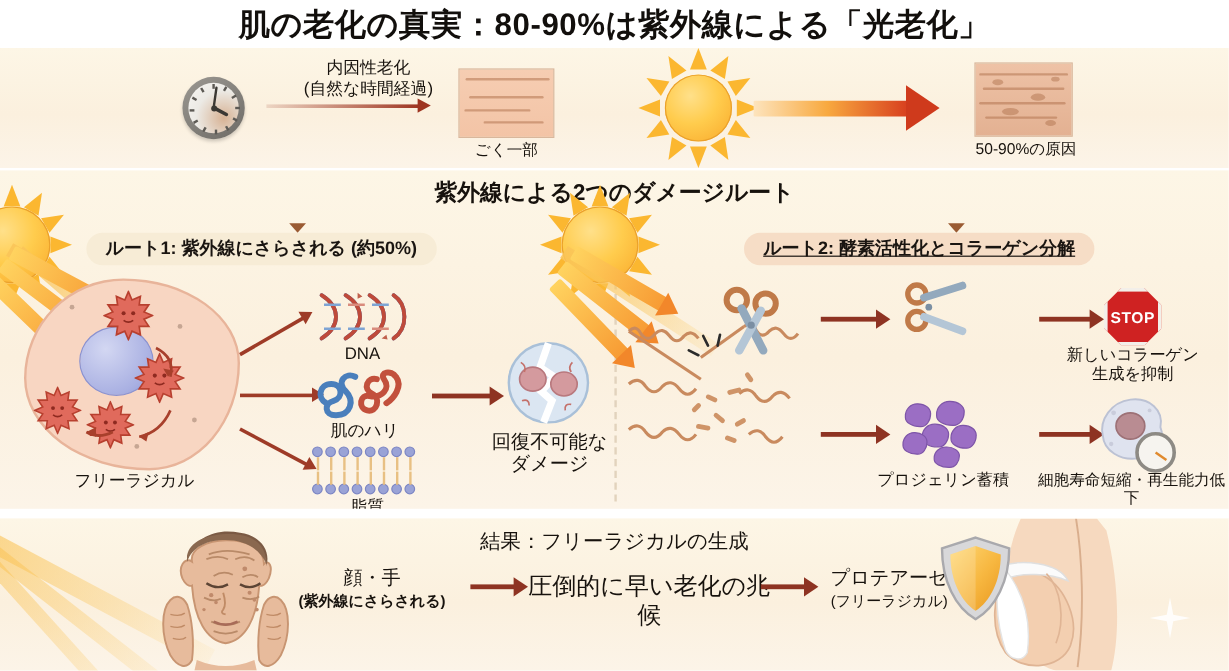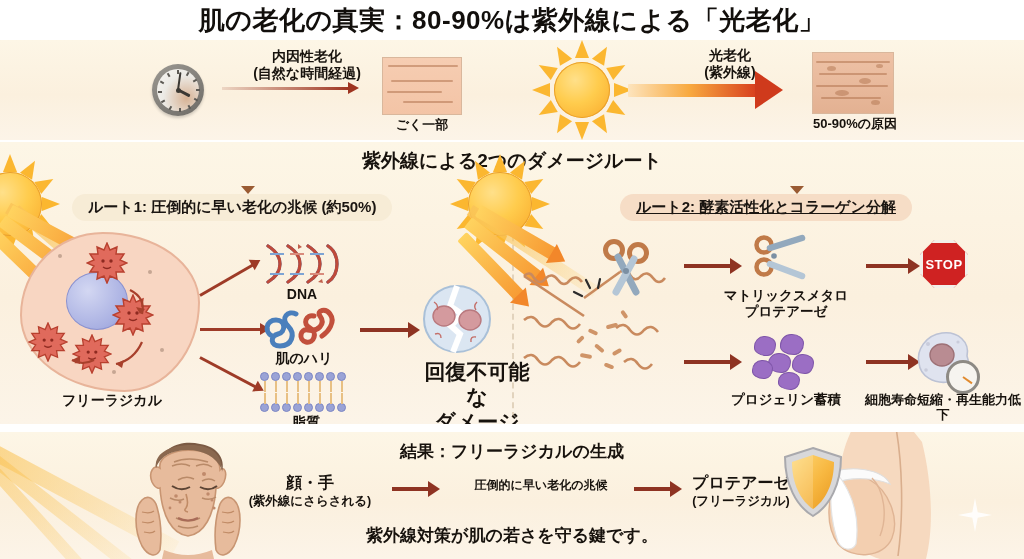--- a/index.html
+++ b/index.html
@@ -27,21 +27,21 @@
   }
   #panel-top    { top: 40px;  height: 100px; }
   #panel-mid    { top: 142px; height: 282px; }
   #panel-bottom { top: 432px; height: 127px; }
   .panel-gap {
     position: absolute; left: 0; width: 1024px; height: 3px; background: #fff;
   }
 
   
   .lbl { position: absolute; text-align: center; color: #17120d;
-         font-weight: bold; line-height: 1.18; white-space: pre-line; }
+         font-weight: normal; line-height: 1.18; white-space: pre-line; }
 
   
   .sun { position: absolute; }
   .sun .core {
     position: absolute; left: 50%; top: 50%; transform: translate(-50%,-50%);
     border-radius: 50%;
     background: radial-gradient(circle at 38% 32%, #ffe08a 0%, #ffcc4d 45%, #f9a82a 100%);
     box-shadow: 0 0 0 1px #eaa02b inset;
   }
   .ray {
@@ -268,22 +268,20 @@
         </div>
       <div class="ray" style="transform:rotate(300deg)">
           <i></i>
         </div>
       <div class="ray" style="transform:rotate(330deg)">
           <i></i>
         </div>
       <div class="core" style="width:56px; height:56px;"></div>
     </div>
 
-    <div class="lbl" style="left:650px; top:7px; width:160px; font-size:14px;">光老化
-(紫外線)</div>
 
     <div class="arrow-fat" style="left:628px; top:44px; width:128px;"></div>
 
     <div class="skin old" style="left:812px; top:12px; width:82px; height:62px;">
       <div class="wr" style="left:3px; top:8px; width:74px;"></div>
       <div class="wr" style="left:6px; top:20px; width:68px;"></div>
       <div class="wr" style="left:3px; top:32px; width:72px;"></div>
       <div class="wr" style="left:8px; top:44px; width:60px;"></div>
       <div class="sp" style="left:14px; top:13px; width:9px; height:5px;"></div>
       <div class="sp" style="left:46px; top:25px; width:12px; height:6px;"></div>
@@ -381,21 +379,21 @@
     <div class="beam" style="left:10px; top:62px; width:92px; height:13px; transform:rotate(28deg);"></div>
     <div class="beam" style="left:2px; top:72px; width:96px; height:13px; transform:rotate(37deg);"></div>
     <div class="beam" style="left:-6px; top:86px; width:92px; height:13px; transform:rotate(44deg);"></div>
 
     <div class="softray" style="left:470px; top:62px; width:150px; height:12px; transform:rotate(33deg);"></div>
     <div class="beam" style="left:478px; top:62px; width:88px; height:13px; transform:rotate(30deg);"></div>
     <div class="beam" style="left:468px; top:74px; width:90px; height:13px; transform:rotate(38deg);"></div>
     <div class="beam" style="left:462px; top:88px; width:84px; height:13px; transform:rotate(46deg);"></div>
 
     <div class="pill-notch" style="left:241px; top:44px;"></div>
-    <div class="pill r1" style="left:72px; top:52px;">ルート1: 圧倒的に早い老化の兆候 (約50%)</div>
+    <div class="pill r1" style="left:72px; top:52px;">ルート1: 紫外線にさらされる (約50%)</div>
 
     <div class="pill-notch" style="left:790px; top:44px;"></div>
     <div class="pill r2" style="left:620px; top:52px;">ルート2: 酵素活性化とコラーゲン分解</div>
 
     <div class="cell-blob" style="left:20px; top:90px; width:180px; height:160px;"></div>
     <div class="nucleus" style="left:66px; top:130px; width:62px; height:58px;"></div>
 
     <div class="dotlet" style="left:58px; top:112px;"></div>
     <div class="dotlet" style="left:148px; top:128px;"></div>
     <div class="dotlet" style="left:44px; top:196px;"></div>
@@ -513,21 +511,21 @@
 
     <div class="brokencell" style="left:420px; top:140px;">
       <svg width="74" height="74" viewBox="0 0 74 74">
         <circle cx="37" cy="37" r="33" fill="#dbe6f2" stroke="#a9c0d8" stroke-width="2"></circle>
         <path d="M37 4 L30 24 L42 32 L31 44 L40 52 L33 70" stroke="#ffffff" stroke-width="6" fill="none"></path>
         <ellipse cx="24" cy="34" rx="11" ry="10" fill="#d49a9e" stroke="#b9797e" stroke-width="1.4"></ellipse>
         <ellipse cx="50" cy="38" rx="11" ry="10" fill="#d49a9e" stroke="#b9797e" stroke-width="1.4"></ellipse>
         <path d="M14 20 q5 3 3 8 M57 20 q-4 4 -1 8 M15 52 q6 -2 6 4 M56 55 q-6 -1 -5 5" stroke="#c4706a" stroke-width="1.4" fill="none"></path>
       </svg>
     </div>
-    <div class="lbl" style="left:417px; top:218px; width:120px; font-size:21px;">回復不可能な
+    <div class="lbl" style="left:398px; top:218px; width:120px; font-size:16px;">回復不可能な
 ダメージ</div>
 
     <div class="collagen" style="left:520px; top:112px;">
       <svg width="160" height="140" viewBox="0 0 160 140">
         <g stroke="#c98a5e" stroke-width="2.6" fill="none">
           <path d="M4 22 l60 40"></path>
             <path d="M4 22 q6 -6 10 2 q6 8 12 0 q6 -6 12 2 q6 8 12 0 q6 -6 12 2"></path>
           <path d="M100 18 l-36 26"></path>
             <path d="M100 18 q7 -5 10 3 q5 8 11 1 q6 -6 12 2 q6 8 12 0"></path>
           <path d="M4 66 q8 -7 14 2 q7 9 14 0 q7 -7 14 2 q7 9 14 0"></path>
@@ -569,28 +567,28 @@
 
     <div class="scissors" style="left:752px; top:92px;">
       <svg width="54" height="52" viewBox="0 0 54 52">
         <circle cx="12" cy="11" r="7.5" fill="none" stroke="#c07a48" stroke-width="4.5"></circle>
         <circle cx="12" cy="33" r="7.5" fill="none" stroke="#c07a48" stroke-width="4.5"></circle>
         <path d="M18 14 L50 4" stroke="#93a9bd" stroke-width="6.5" stroke-linecap="round"></path>
         <path d="M18 30 L50 42" stroke="#b4c6d6" stroke-width="6.5" stroke-linecap="round"></path>
         <circle cx="22" cy="22" r="2.8" fill="#7b8fa3"></circle>
       </svg>
     </div>
-    <div class="lbl" style="left:706px; top:146px; width:160px; font-size:13.5px;">マトリックスメタロ
-プロテアーゼ</div>
 
     <div class="arrow-red" style="left:866px; top:122px; width:44px;"></div>
 
     <div class="stopsign" style="left:920px; top:98px; width:48px; height:48px;">
       <div class="oct">STOP</div>
     </div>
+    <div class="lbl" style="left:868px; top:146px; width:152px; font-size:13.5px;">新しいコラーゲン
+生成を抑制</div>
 
     <div class="progerin" style="left:750px; top:192px; width:70px; height:56px;">
       <div class="blob-purple" style="left:4px;  top:2px;  width:22px; height:20px;"></div>
       <div class="blob-purple" style="left:30px; top:0px;  width:24px; height:21px;"></div>
       <div class="blob-purple" style="left:18px; top:19px; width:23px; height:20px;"></div>
       <div class="blob-purple" style="left:42px; top:20px; width:22px; height:20px;"></div>
       <div class="blob-purple" style="left:2px;  top:26px; width:21px; height:19px;"></div>
       <div class="blob-purple" style="left:28px; top:38px; width:22px; height:18px;"></div>
     </div>
     <div class="lbl" style="left:706px; top:250px; width:160px; font-size:13.5px;">プロジェリン蓄積</div>
@@ -664,21 +662,21 @@
         </g>
         <path d="M56 112 q24 10 48 0 l2 9 -52 0 Z" fill="#e7bb9c"></path>
       </svg>
     </div>
 
     <div class="lbl" style="left:250px; top:42px; width:120px; font-size:16px;">顔・手</div>
     <div class="lbl" style="left:236px; top:62px; width:148px; font-size:12.5px; font-weight:bold;">(紫外線にさらされる)</div>
 
     <div class="arrow-red" style="left:392px; top:55px; width:38px;"></div>
 
-    <div class="lbl" style="left:436px; top:46px; width:210px; font-size:12px;">圧倒的に早い老化の兆候</div>
+    <div class="lbl" style="left:436px; top:46px; width:210px; font-size:20px;">圧倒的に早い老化の兆候</div>
 
     <div class="arrow-red" style="left:634px; top:55px; width:38px;"></div>
 
     <div class="lbl" style="left:678px; top:42px; width:126px; font-size:16px;">プロテアーゼ</div>
     <div class="lbl" style="left:668px; top:62px; width:146px; font-size:12.5px;">(フリーラジカル)</div>
 
     <div style="position:absolute; left:826px; top:0px; width:124px; height:127px; overflow:hidden;">
       <svg width="124" height="127" viewBox="0 0 124 127">
         <path d="M30 -10 C18 10 10 40 14 70 C16 100 30 120 54 127 L100 127 C108 96 106 50 96 10 L80 -10 Z" fill="#f6d9bf"></path>
         <path d="M12 48 C2 62 -2 92 12 112 C26 128 58 126 66 106 C74 86 62 58 44 48 C34 42 20 40 12 48 Z" fill="#f3cfb0" stroke="#dfb494" stroke-width="1.4"></path>
@@ -701,16 +699,15 @@
           </linearGradient>
         </defs>
         <path d="M31 9 L31 63 C19 55 10 38 10 16 Z" fill="#ffffff" opacity=".18"></path>
       </svg>
     </div>
 
     <div class="sparkle" style="left:958px; top:66px; width:34px; height:34px;"></div>
 
     <div class="lbl" style="left:0; top:10px; width:1024px; font-size:17px;">結果：フリーラジカルの生成</div>
 
-    <div class="footer-note" style="top:92px;">紫外線対策が肌の若さを守る鍵です。</div>
   </div>
 
 </div>
 
 </body></html>

